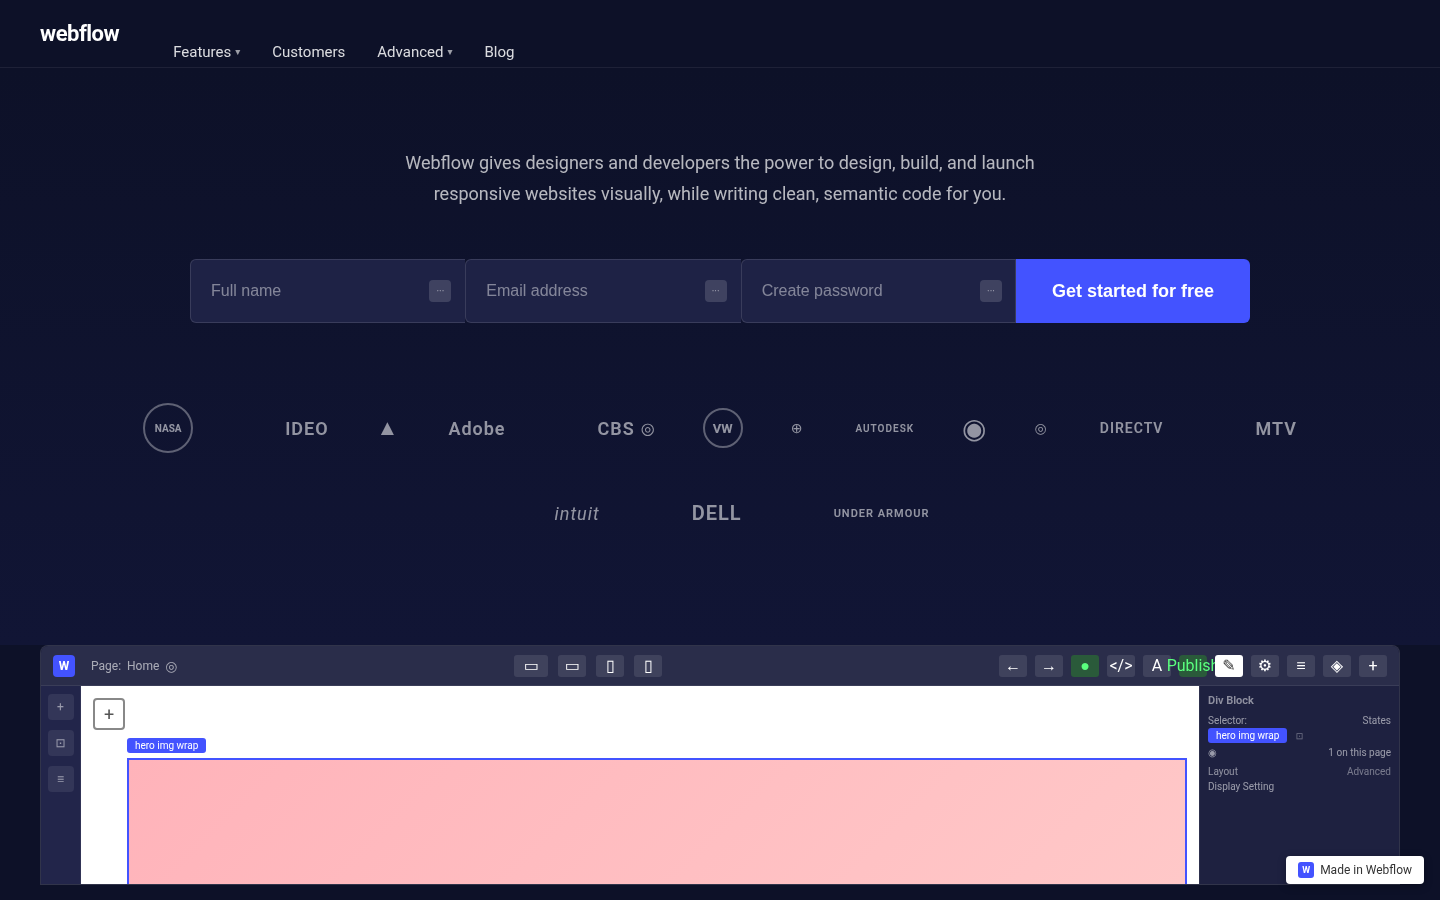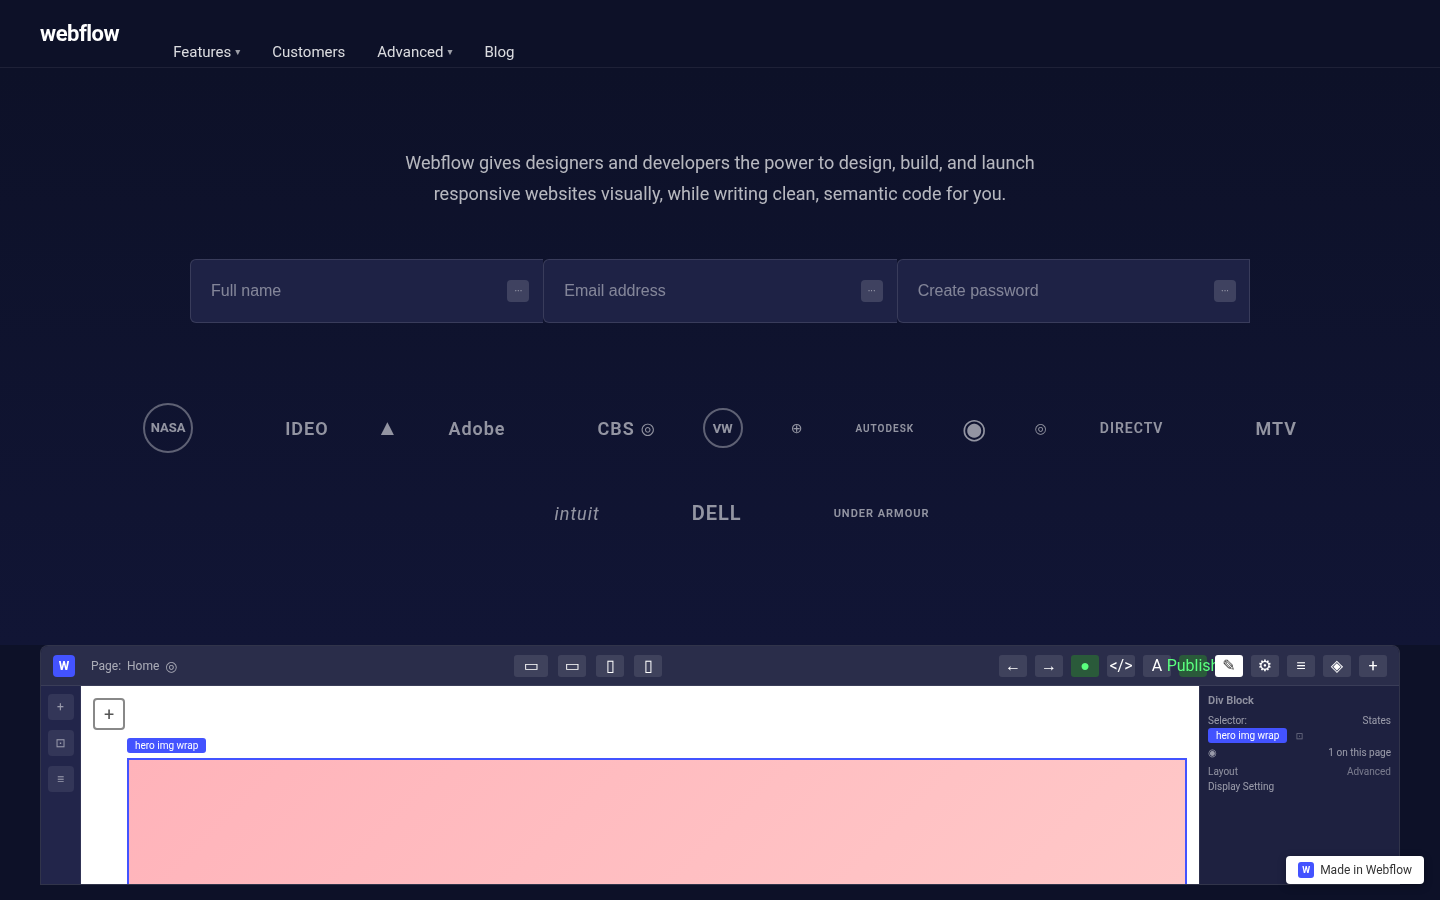--- a/index.html
+++ b/index.html
@@ -173,21 +173,21 @@
       padding-left: 44px;
     }
     .logo-nasa {
       width: 50px;
       height: 50px;
       border: 2px solid rgba(255,255,255,0.6);
       border-radius: 50%;
       display: flex;
       align-items: center;
       justify-content: center;
-      font-size: 13px;
+      font-size: 10px;
       font-weight: 700;
       text-align: center;
       line-height: 1.1;
       padding: 4px;
     }
 
     
     .app-preview {
       margin: 0 40px;
       background: #1a1d36;
@@ -413,20 +413,21 @@
       <div class="form-input-icon">···</div>
     </div>
     <div class="form-input-wrapper">
       <input class="form-input" type="email" placeholder="Email address" style="">
       <div class="form-input-icon">···</div>
     </div>
     <div class="form-input-wrapper">
       <input class="form-input" type="password" style="border-right: 1px solid rgba(255, 255, 255, 0.12);" placeholder="Create password">
       <div class="form-input-icon">···</div>
     </div>
+    <button class="form-btn">Get started for free</button>
   </div>
 
   <div class="logos-section">
 
     <div class="logo-item">
       <div class="logo-nasa">NASA</div>
     </div>
 
     <div class="logo-item">
       <span class="logo-text">IDEO</span>

